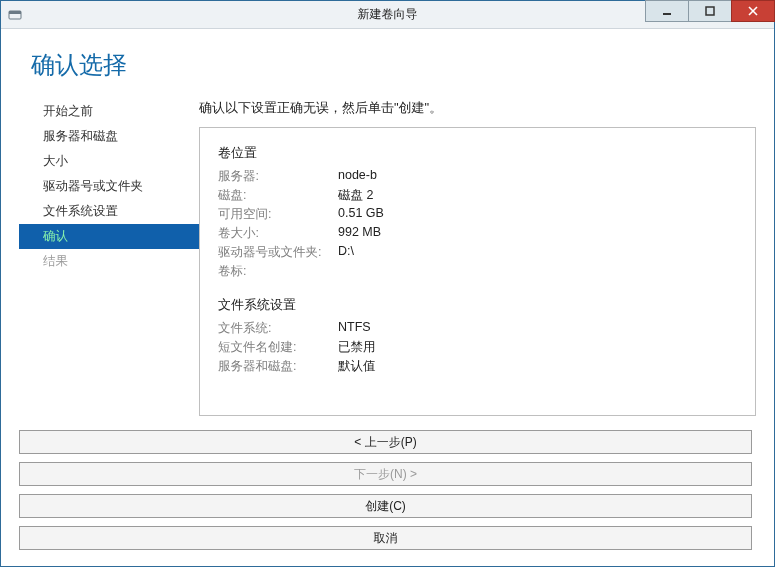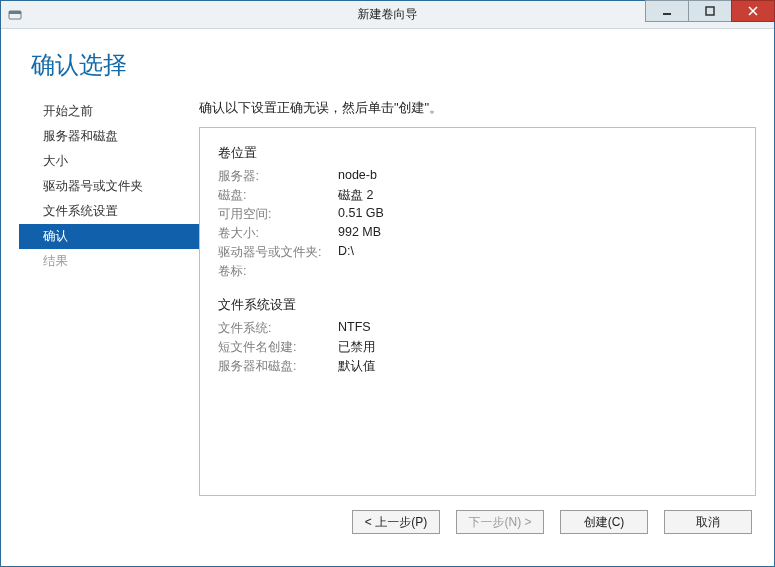--- a/index.html
+++ b/index.html
@@ -8,39 +8,39 @@
   .titlebar { height: 28px; background: #eef2f5; border-bottom: 1px solid #cfd6dc; display: flex; align-items: center; position: relative; }
   .title-icon { width: 16px; height: 16px; margin-left: 6px; display:flex; align-items:center; justify-content:center; }
   .title-text { position:absolute; left:0; right:0; text-align:center; font-size:12px; color:#222; pointer-events:none; }
   .win-controls { margin-left: auto; display: flex; height: 100%; }
   .win-btn { width: 44px; height: 22px; border: 1px solid #8a9aa5; margin-top:-1px; margin-right:-1px; display:flex; align-items:center; justify-content:center; font-size:12px; background:#d9e4ea; cursor:default; }
   .win-btn.min { background:#d9e4ea; }
   .win-btn.max { background:#d9e4ea; }
   .win-btn.close { background:#c84035; color:#fff; border-color:#9b2e25; }
   .win-btn svg { display:block; }
 
-  .body { flex:1; display:flex; flex-direction:column; padding: 14px 18px 28px 18px; border-radius: 10px; }
+  .body { flex:1; display:flex; flex-direction:column; padding: 14px 18px 12px 18px; border-radius: 10px; }
   .heading { color:#146aa9; font-size:24px; font-weight:400; margin: 6px 0 14px 12px; }
 
   .content { flex:1; display:flex; }
   .sidebar { width: 180px; padding-top: 4px; }
   .step { padding: 4px 0 4px 24px; font-size: 12.5px; color:#333; cursor:default; }
-  .step.active { background:#1060ab; color:#ffffff; }
+  .step.active { background:#1060ab; color:#86efac; }
   .step.disabled { color:#9a9a9a; }
 
   .main { flex:1; display:flex; flex-direction:column; }
   .instruction { font-size:13px; color:#222; margin: 4px 0 10px 0; }
   .panel { flex:1; border:1px solid #bfbfbf; padding: 14px 18px; overflow:auto; background:#fff; }
   .section-title { font-size:13px; color:#222; margin-bottom:6px; margin-top:2px; }
   .section-title.mt { margin-top:16px; }
   .row { display:flex; font-size:12.5px; color:#666; margin-bottom:2px; }
   .label { width:120px; color:#808080; }
   .value { color:#222; }
 
-  .footer { display:flex; justify-content:flex-end; gap:16px; padding: 14px 4px 4px 0; }
+  .footer { display:flex; justify-content:flex-end; gap:8px; padding: 14px 4px 4px 0; flex-direction: column; }
   .btn { min-width:88px; height:24px; border:1px solid #9a9a9a; background:#f4f4f4; font-size:12px; color:#222; padding:0 10px; cursor:default; }
   .btn:disabled { color:#9a9a9a; background:#f4f4f4; }
 </style>
 </head>
 <body>
 
 <div class="window">
   <div class="titlebar">
     <span class="title-icon">
       <svg width="14" height="14" viewBox="0 0 14 14">

